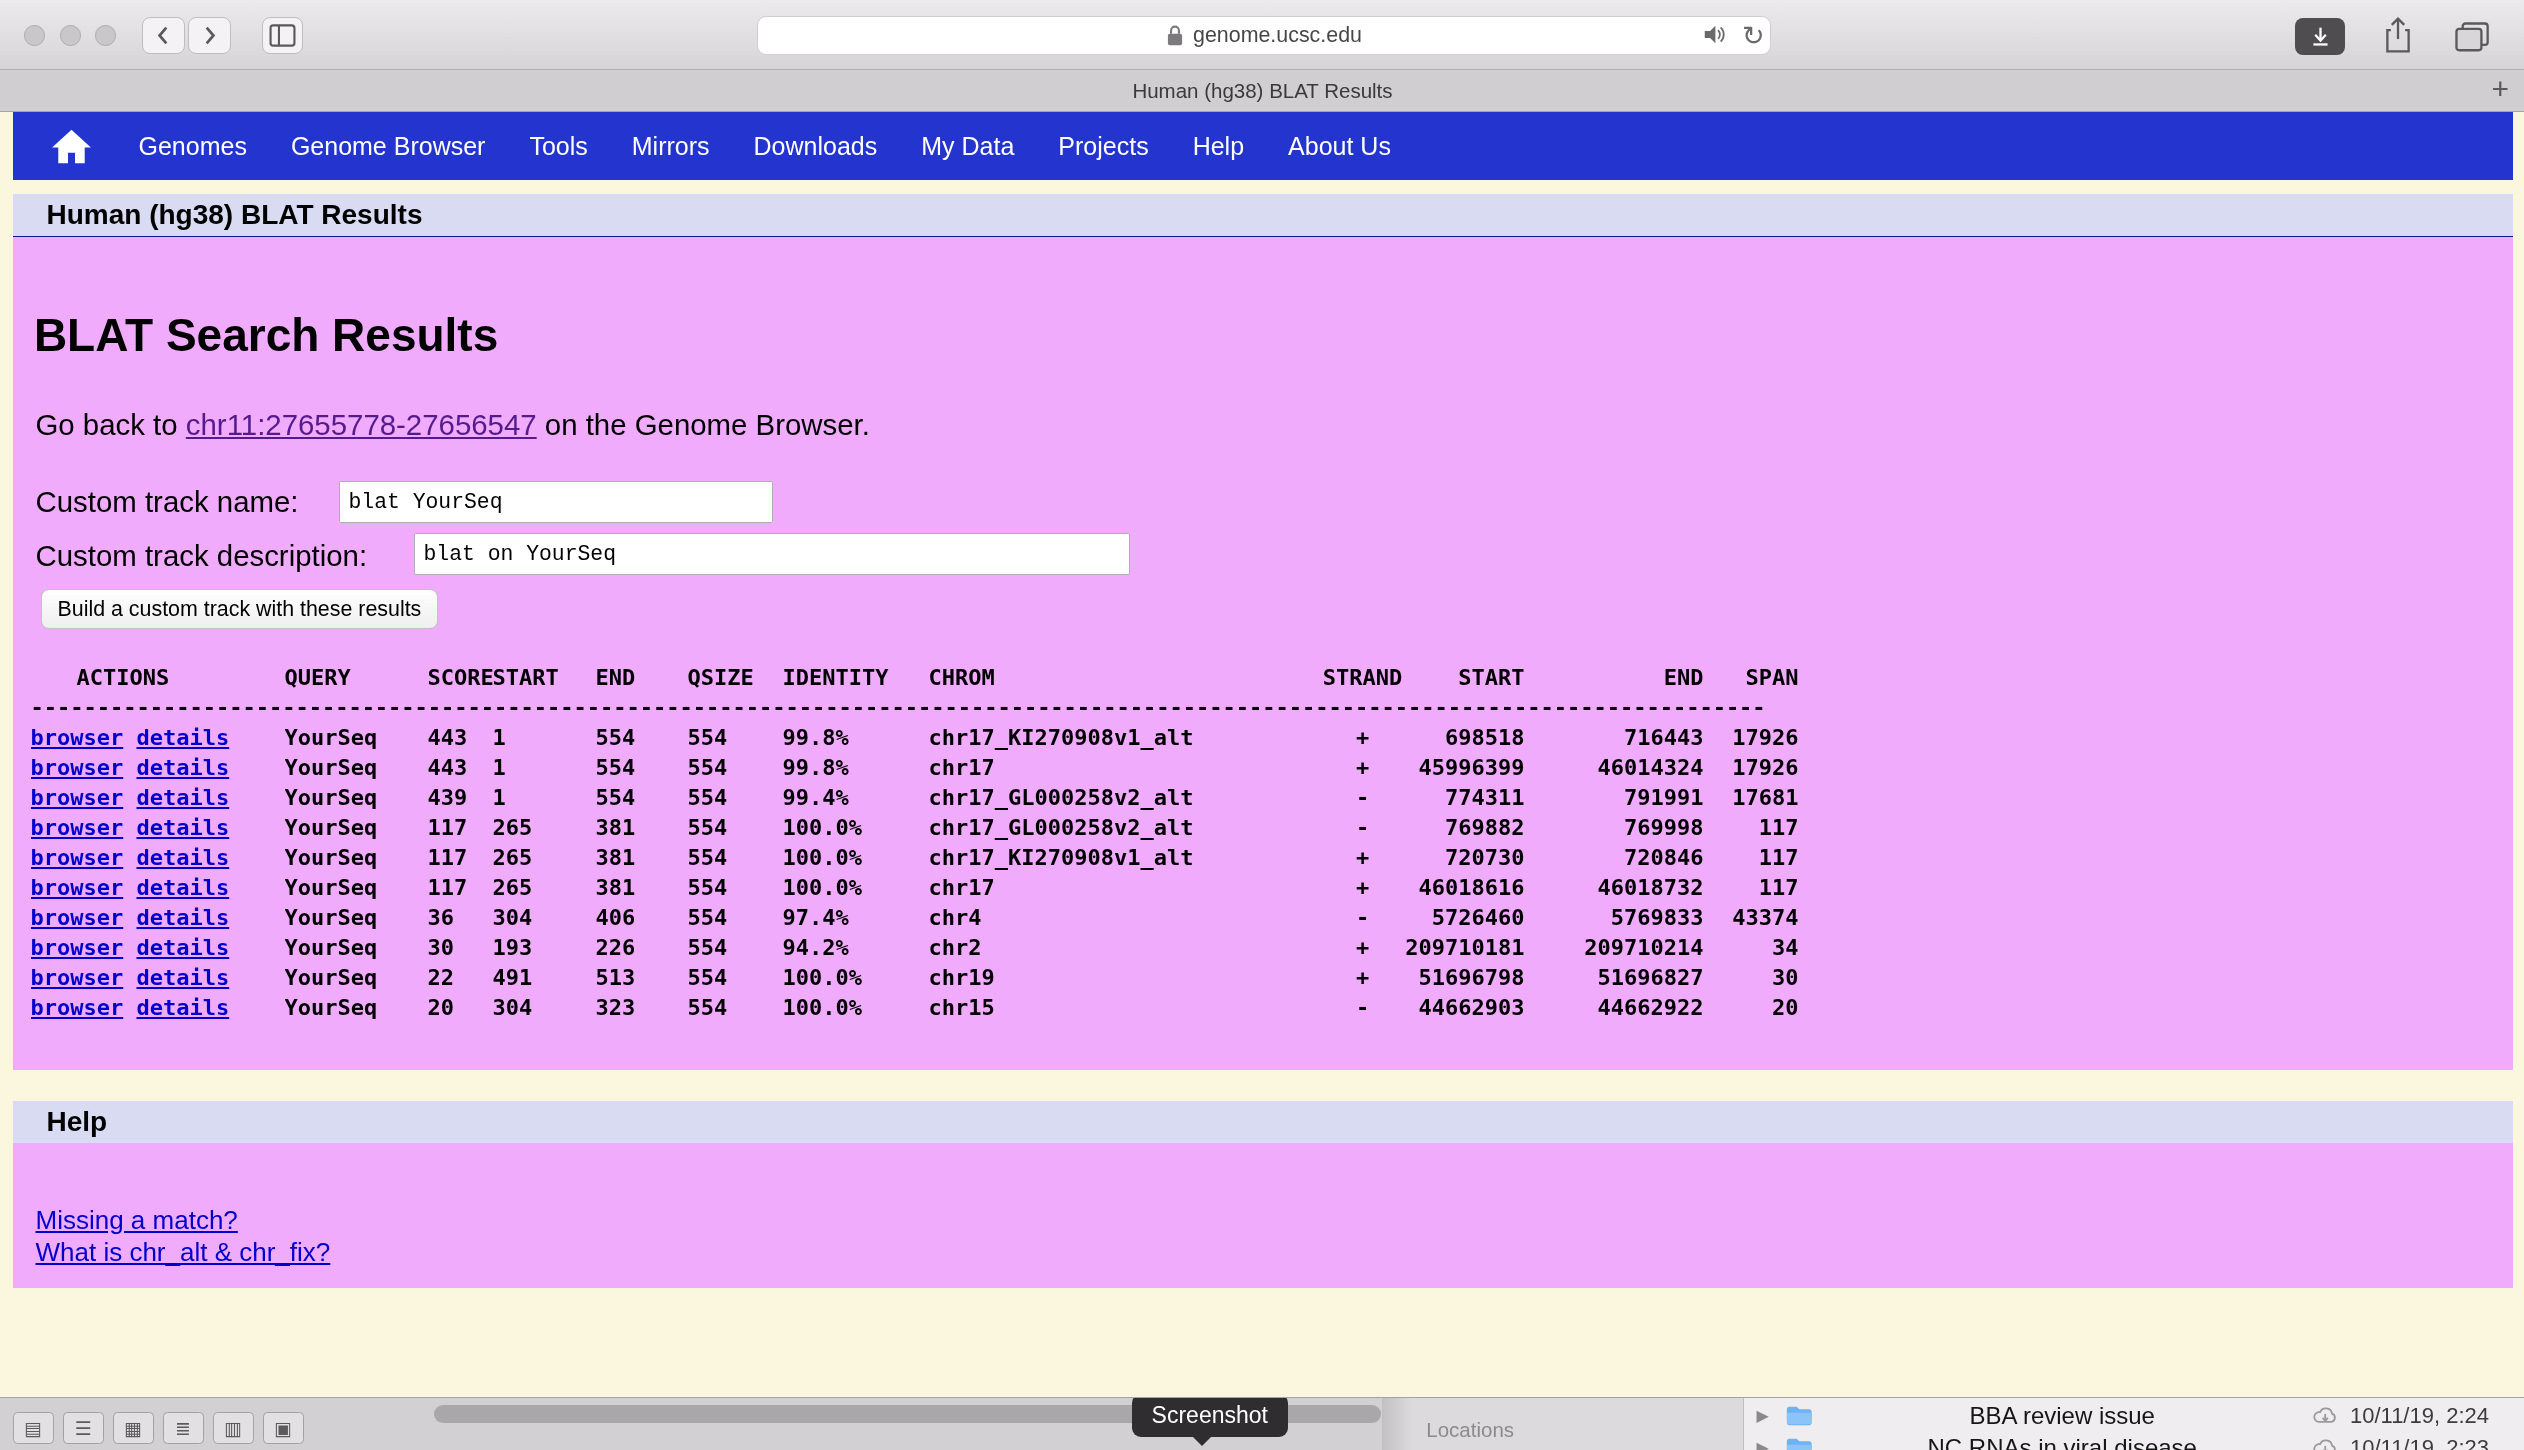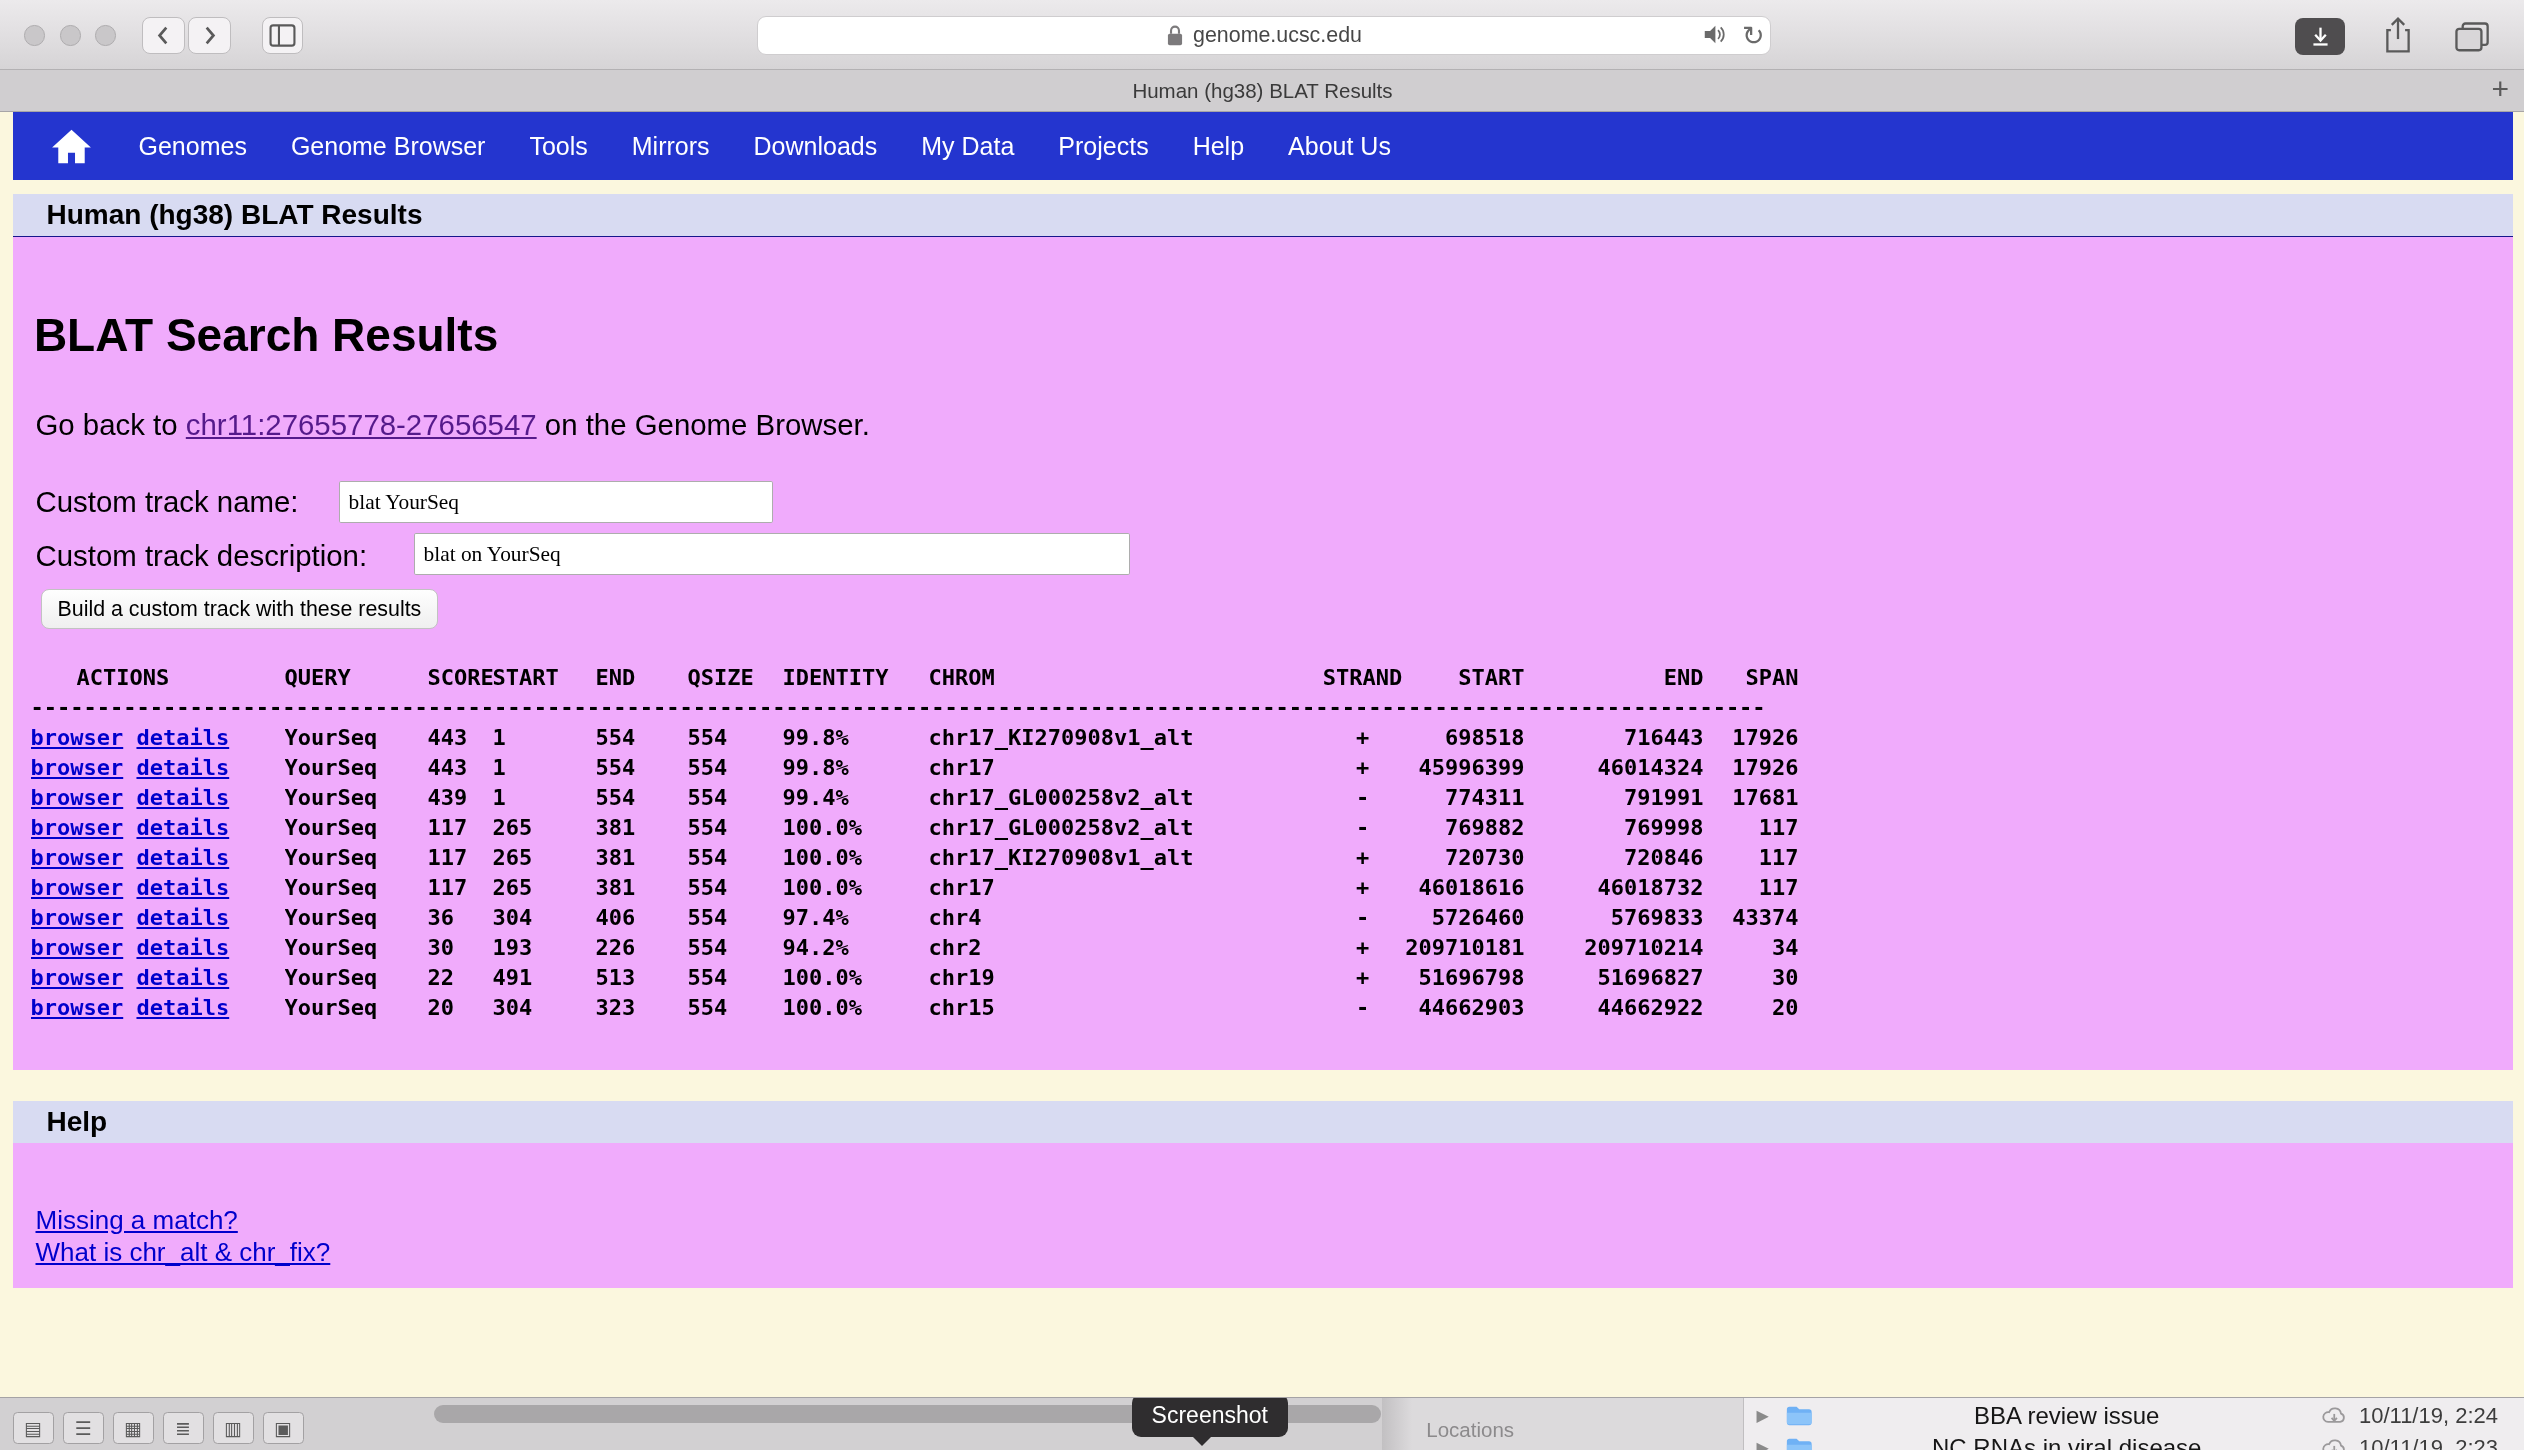--- a/index.html
+++ b/index.html
@@ -45,21 +45,21 @@
   .box-main{top:125px;height:833px;}
   .box-help{top:1031px;height:145px;}
 
   .h1{position:absolute;left:21.4px;top:71px;font-size:46px;font-weight:bold;color:#000;}
   .goback{position:absolute;left:23px;top:172px;font-size:29.4px;line-height:32px;color:#000;}
   a.visited{color:var(--link-visited,#551a8b);text-decoration:underline;cursor:pointer;}
   a.plain{color:var(--link-blue,#0000cc);text-decoration:underline;cursor:pointer;}
   .lbl-name{position:absolute;left:23px;top:248px;font-size:29.4px;color:#000;}
   .lbl-desc{position:absolute;left:23px;top:302px;font-size:29.4px;color:#000;}
   .track-input{position:absolute;height:42px;border:1.8px solid #adadad;background:#fff;
-    font-family:Liberation Serif, serif;font-size:21.4px;color:#000;padding:4px 9px;border-radius:1.8px;}
+    font-family:Liberation Mono, monospace;font-size:21.4px;color:#000;padding:4px 9px;border-radius:1.8px;}
   .in-name{left:326px;top:244px;width:434px;}
   .in-desc{left:401px;top:296px;width:716px;}
   .build-btn{position:absolute;left:28px;top:352px;height:40px;padding:0 16px;font-size:21.4px;
     font-family:"Liberation Sans",sans-serif;color:#000;background:linear-gradient(#fefefe,#efefef);
     border:1.8px solid #c2c2c2;border-radius:8px;cursor:pointer;}
 
   
   .results-table{position:absolute;left:18px;top:426px;width:1768px;border-collapse:collapse;
     table-layout:fixed;font-family:"DejaVu Sans Mono","Liberation Mono",monospace;
     font-size:22px;font-weight:bold;line-height:30px;color:#000;}
@@ -86,21 +86,21 @@
   .hthumb{position:absolute;left:434px;top:7.1px;width:947px;height:18px;border-radius:9px;background:#a9a7a9;cursor:pointer;}
   .strip-divider{position:absolute;left:1382px;top:0;width:30px;height:54px;
     background:linear-gradient(90deg,#c2c0c2,#dcdadc);}
   .loc-pane{position:absolute;left:1412px;top:0;width:332px;height:54px;background:#dcdadc;
     border-right:1.8px solid #c0bec0;}
   .loc-label{position:absolute;left:14.3px;top:19.6px;font-size:20.5px;color:#8c8a8c;}
   .file-list{position:absolute;left:1744px;top:0;right:0;height:54px;background:#efedef;padding-top:1.8px;}
   .file-row{height:32px;display:flex;align-items:center;padding-left:12.5px;gap:10.7px;cursor:pointer;}
   .disc{color:#8a8a8a;font-size:16px;width:18px;}
   .fname{font-size:24px;color:#161616;flex-grow:1;white-space:nowrap;overflow:hidden;text-align:center;}
-  .fdate{font-size:22px;color:#3c3c3c;margin-right:27px;white-space:nowrap;}
+  .fdate{font-size:22px;color:#3c3c3c;margin-right:36px;white-space:nowrap;}
   .tooltip{position:absolute;left:1112px;top:-3.6px;height:43px;background:#2f2d2f;border-radius:9px;
     color:#fff;font-size:23px;line-height:43px;padding:0 19.6px;margin-left:20px;}
   .tooltip:after{content:"";position:absolute;left:61px;top:43px;border:9.8px solid transparent;
     border-top-color:#2f2d2f;}
 </style>
 </head>
 <body>
 
 <div class="chrome">
   <div class="tl r"></div>

